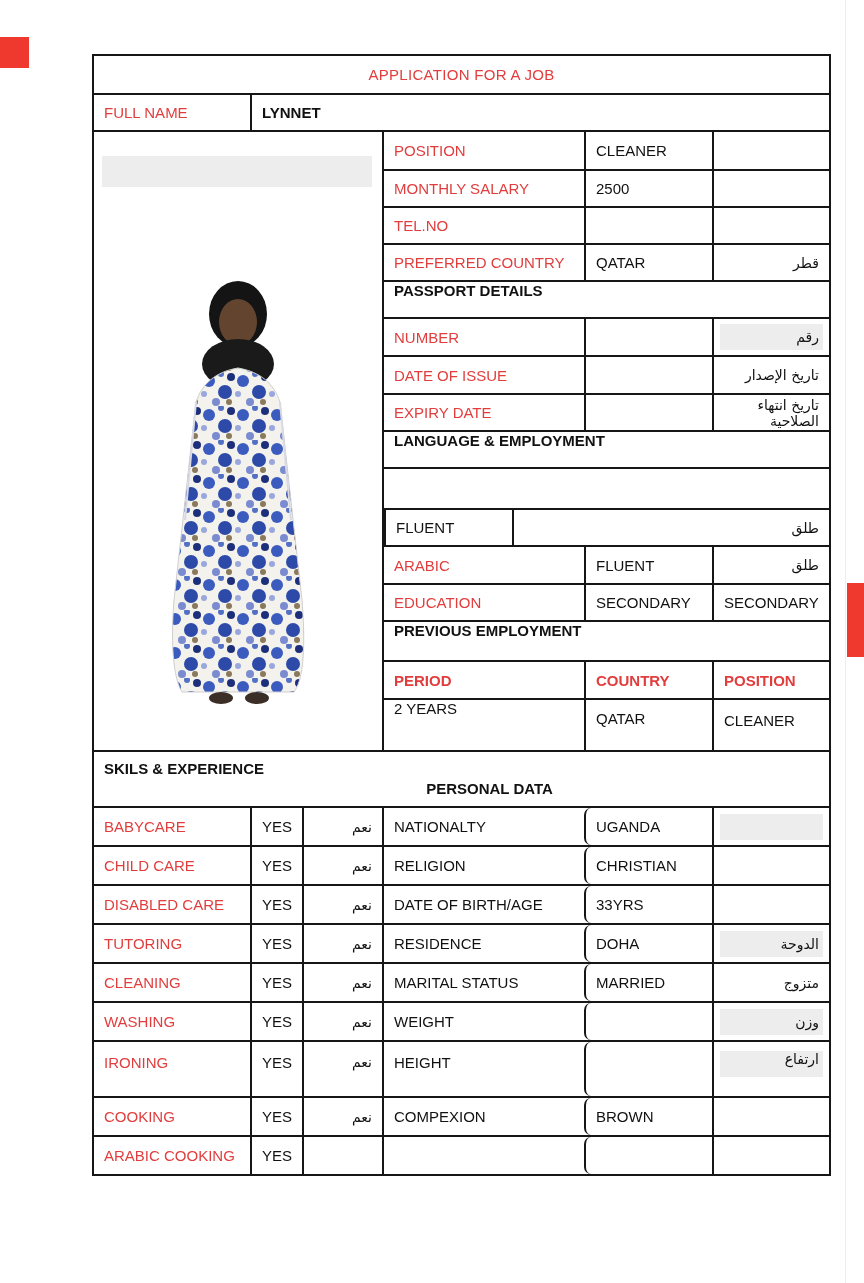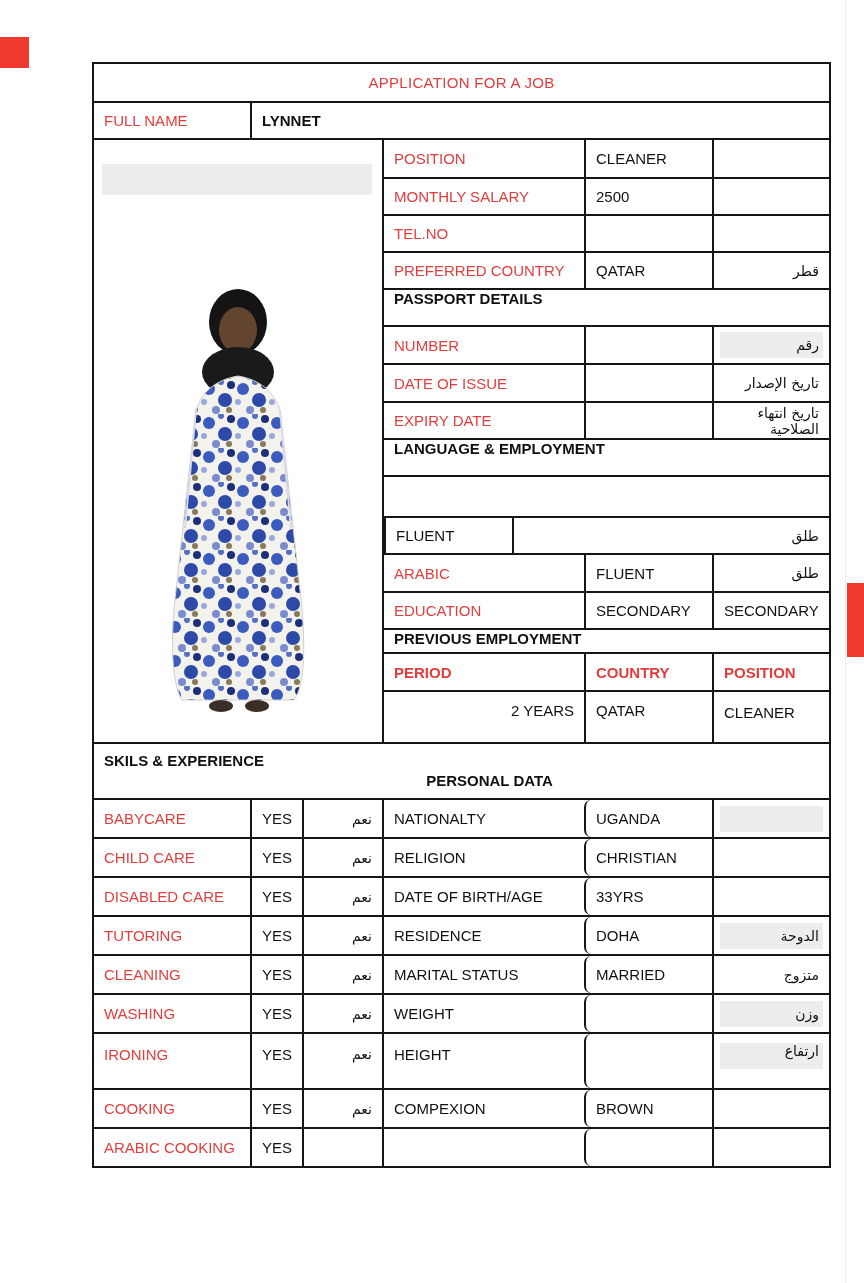--- a/index.html
+++ b/index.html
@@ -8,21 +8,21 @@
     font-family:"Liberation Sans","DejaVu Sans",sans-serif;
     background:#ffffff; position:relative; color:#111;
   }
   .page { position:absolute; inset:0; background:#fff; overflow:hidden; }
 
   .red-corner { position:absolute; left:0; top:37px; width:29px; height:31px; background:#f0392e; }
   .red-strip  { position:absolute; right:0; top:583px; width:17px; height:74px; background:#f0392e; }
   .edge-line  { position:absolute; right:18px; top:0; width:1px; height:100%; background:#ececec; }
 
   .form {
-    position:absolute; left:92px; top:62px; width:739px;
+    position:absolute; left:92px; top:54px; width:739px;
     border:2px solid #161616; background:#fff; font-size:15px;
   }
   .row { display:flex; border-top:2px solid #161616; }
   .row.no-top { border-top:none; }
   .cell { display:flex; align-items:center; padding:0 10px; overflow:hidden; position:relative; }
   .bl { border-left:2px solid #161616; }
 
   .red  { color:#e23d3d; }
   .hdr  { font-weight:bold; color:#111; }
   .bold { font-weight:bold; }
@@ -32,21 +32,21 @@
   .name-row { height:37px; }
   .name-label { width:156px; }
   .name-value { flex:1; }
 
   .main { display:flex; }
   .photo-cell { width:288px; position:relative; text-align:center; }
   .right-col { flex:1; border-left:2px solid #161616; display:flex; flex-direction:column; }
 
   .rrow { display:flex; border-top:2px solid #161616; }
   .rrow.no-top { border-top:none; }
-  .h36{height:24px}.h37{height:37px}.h38{height:38px}.h39{height:39px}
+  .h36{height:40px}.h37{height:37px}.h38{height:38px}.h39{height:39px}
   .h41{height:41px}.h52{height:52px}.h56{height:56px}
 
   .c1 { width:200px; }
   .c2 { width:128px; }
   .c3 { flex:1; }
   .ar { justify-content:flex-end; font-family:"DejaVu Sans",sans-serif; font-size:14px; }
   .ar span { position:relative; z-index:2; }
   .redact { position:absolute; left:6px; right:6px; top:50%; transform:translateY(-50%); height:26px; background:#ededed; z-index:1; }
 
   .span-row { padding:0 10px; display:flex; align-items:flex-start; }
@@ -257,21 +257,21 @@
             </div>
           <div class="cell c2 bl">
               <span class="red bold">COUNTRY</span>
             </div>
           <div class="cell c3 bl">
               <span class="red bold">POSITION</span>
             </div>
         </div>
 
         <div class="rrow h52">
-          <div class="cell c1" style="align-items:flex-start;padding-top:10px;justify-content:flex-end;">
+          <div class="cell c1" style="align-items:flex-start;padding-top:0;">
               <span>2 YEARS</span>
             </div>
           <div class="cell c2 bl" style="align-items:flex-start;padding-top:10px;">
               <span>QATAR</span>
             </div>
           <div class="cell c3 bl" style="align-items:flex-start;padding-top:12px;">
               <span>CLEANER</span>
             </div>
         </div>
 

